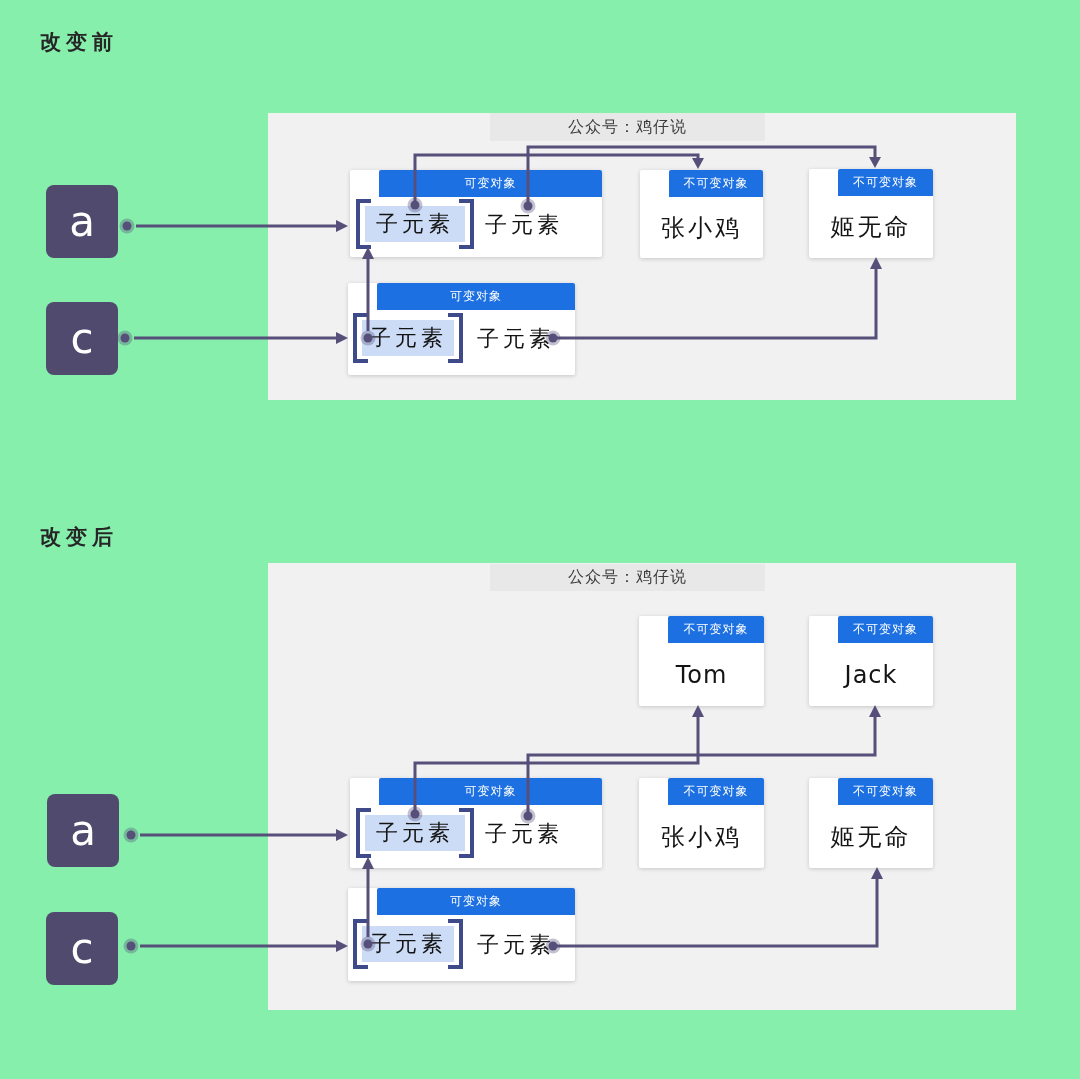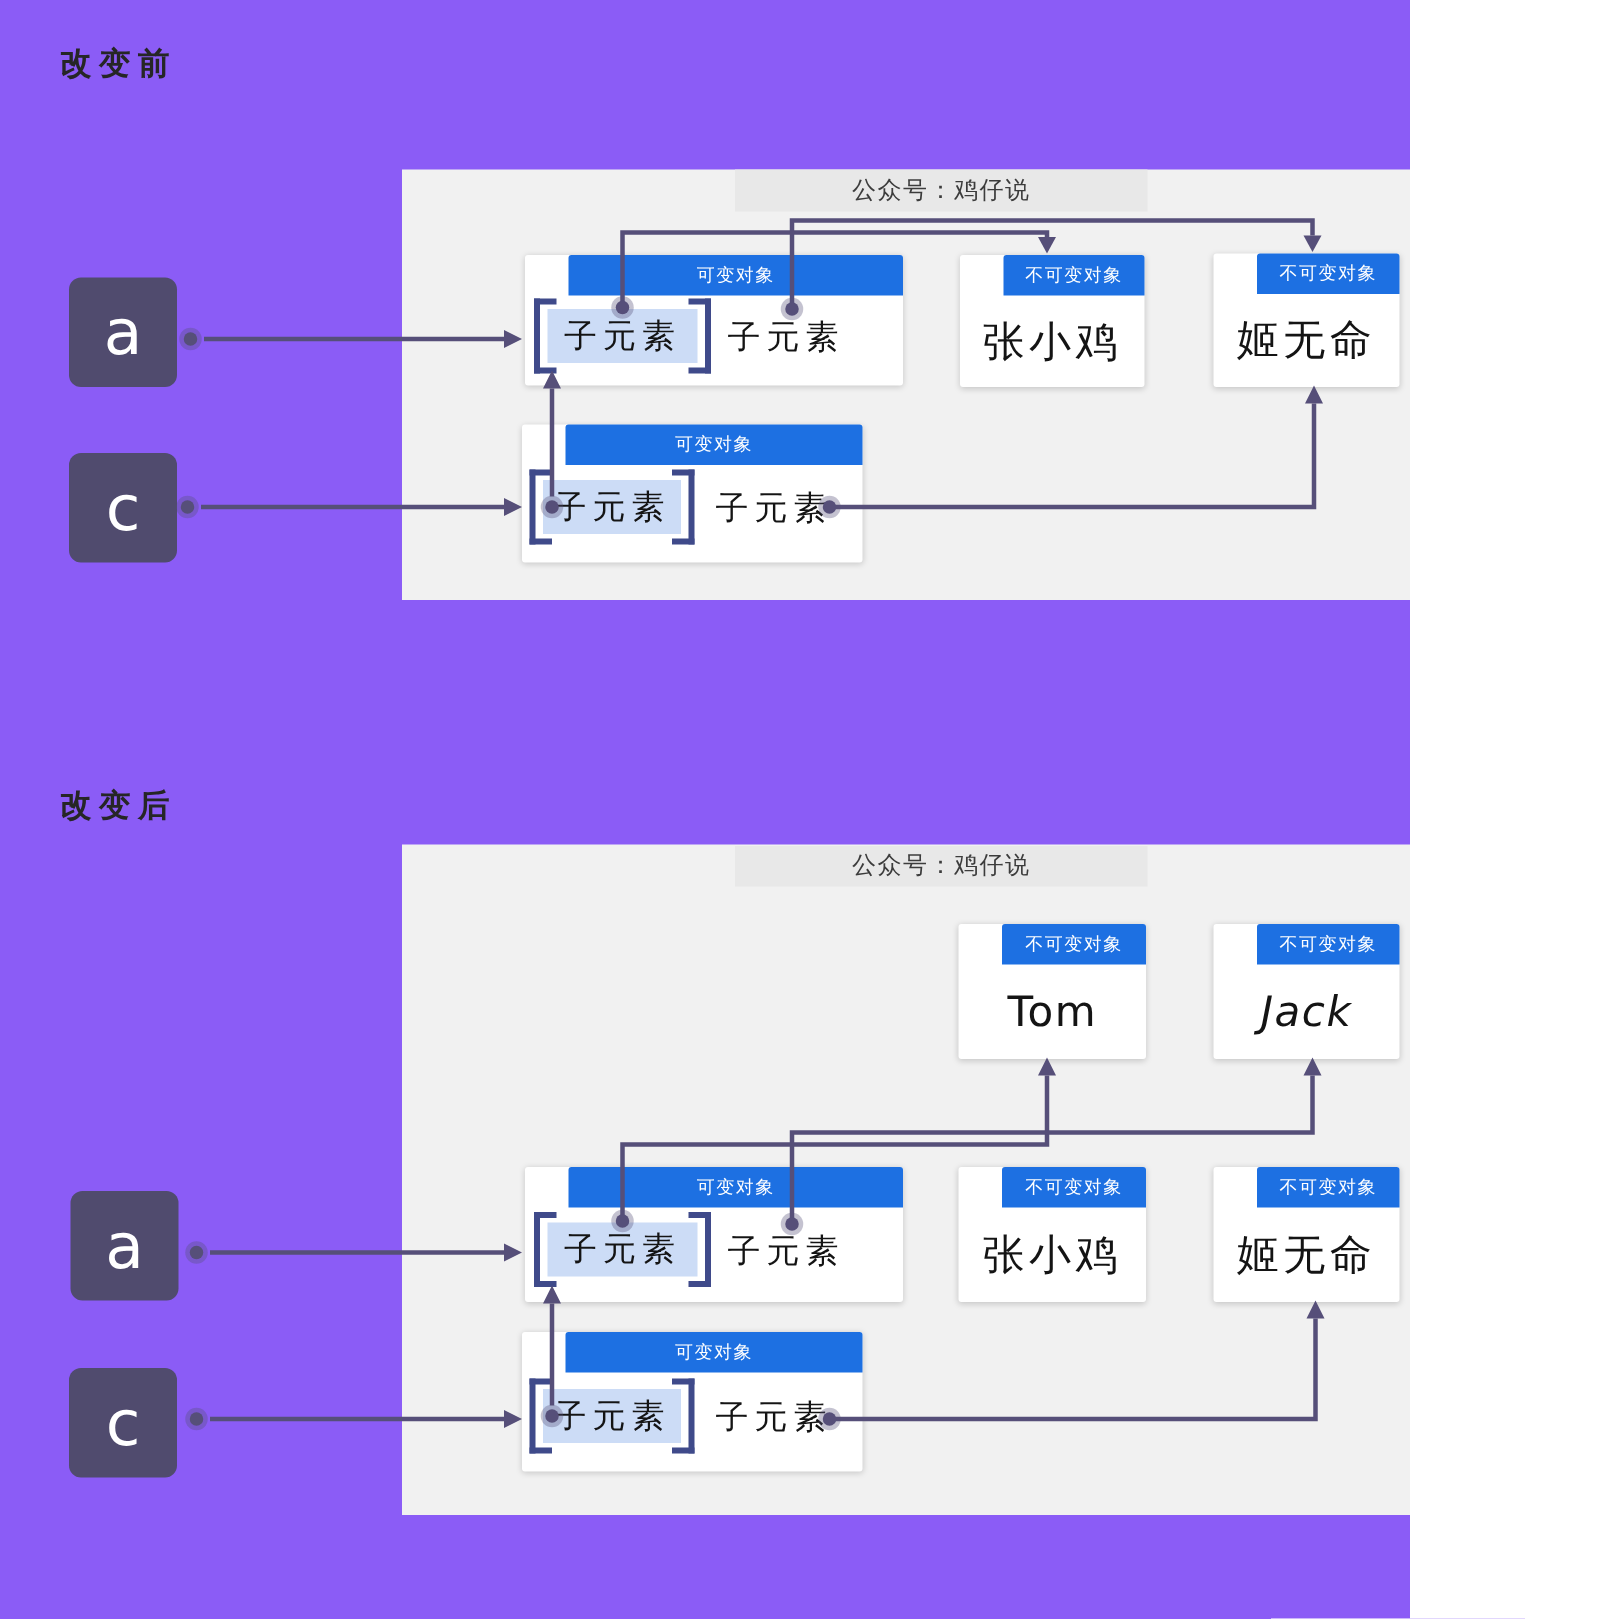--- a/index.html
+++ b/index.html
@@ -1,17 +1,17 @@
 <!DOCTYPE html>
 <html><head>
 <meta charset="utf-8">
 <style>
   html, body { margin: 0; padding: 0; background: #ffffff; }
   body { font-family: "DejaVu Sans", "Liberation Sans", sans-serif; }
-  #canvas { position: relative; width: 940px; height: 1079px; background: #8b5cf6; overflow: hidden; }
+  #canvas { position: relative; width: 1080px; height: 1079px; background: #86efac; overflow: hidden; }
 
   .section-title {
     position: absolute;
     font-size: 21px;
     font-weight: bold;
     color: #262626;
     letter-spacing: 5px;
   }
   .panel { position: absolute; background: #f1f1f1; }
   .band {
@@ -43,21 +43,21 @@
     display: flex; align-items: center; justify-content: center;
     border-radius: 2px 2px 0 0;
     letter-spacing: 1px;
     margin-left: 29px;
   }
   .card-body {
     flex: 1 1 auto;
     position: relative;
     display: flex; align-items: center; justify-content: center;
   }
-  .obj-name { font-size: 28px; color: #141414; letter-spacing: 3px; white-space: nowrap; }
+  .obj-name { font-size: 24px; color: #141414; letter-spacing: 3px; white-space: nowrap; }
   .hl {
     position: absolute;
     background: #ccdcf6;
     display: flex; align-items: center; justify-content: center;
     font-size: 22px; color: #141414; letter-spacing: 4px;
   }
   .bracket { position: absolute; top: -7px; bottom: -7px; width: 11px; }
   .bracket.l { left: -9px; border-left: 4px solid #3f4a8a; border-top: 4px solid #3f4a8a; border-bottom: 4px solid #3f4a8a; }
   .bracket.r { right: -9px; border-right: 4px solid #3f4a8a; border-top: 4px solid #3f4a8a; border-bottom: 4px solid #3f4a8a; }
   .el2 {
@@ -128,21 +128,21 @@
   <div class="card" style="left:639px; top:616px; width:125px; height:90px;">
     <div class="card-header">不可变对象</div>
     <div class="card-body">
       <span class="obj-name" style="letter-spacing:1px;">Tom</span>
     </div>
   </div>
 
   <div class="card" style="left:809px; top:616px; width:124px; height:90px;">
     <div class="card-header">不可变对象</div>
     <div class="card-body">
-      <span class="obj-name" style="letter-spacing:1px;font-style:italic;">Jack</span>
+      <span class="obj-name" style="letter-spacing:1px;">Jack</span>
     </div>
   </div>
 
   <div class="var-box" style="left:47px; top:794px;">
     <span>a</span>
   </div>
   <div class="var-box" style="left:46px; top:912px;">
     <span>c</span>
   </div>
 

